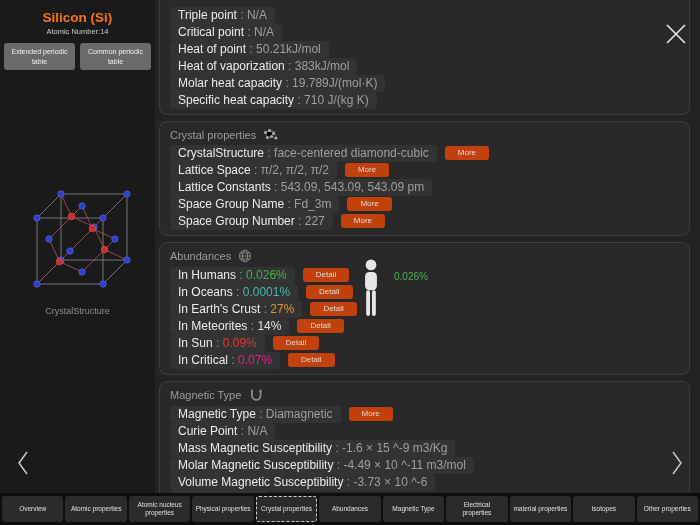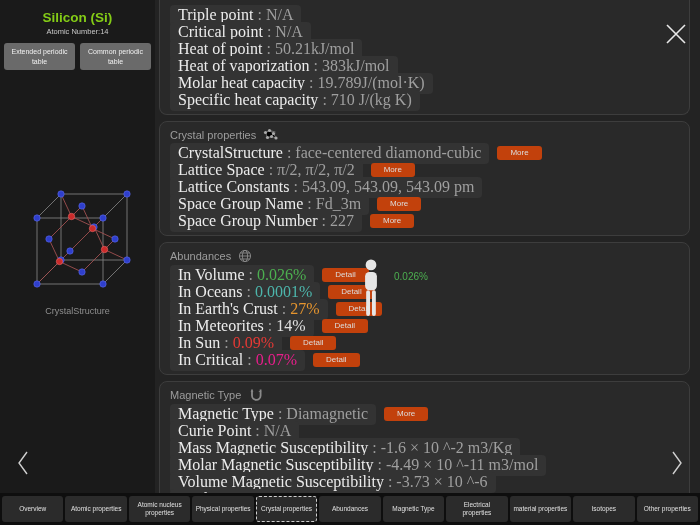--- a/index.html
+++ b/index.html
@@ -9,21 +9,21 @@
     background: #1e1e1e; color: #e6e6e6;
     font-family: "Liberation Sans", sans-serif;
   }
   button { font-family: inherit; cursor: pointer; }
 
   
   .sidebar {
     position: absolute; left: 0; top: 0; width: 155px; bottom: 32px;
     background: #1a1a1a; text-align: center; padding-top: 6px;
   }
-  .el-title { font-size: 13.5px; font-weight: bold; color: #84cc16; margin: 4px 0 2px; }
+  .el-title { font-size: 13.5px; font-weight: bold; color: #f97316; margin: 4px 0 2px; }
   .el-sub { font-size: 7.5px; color: #c9c9c9; }
   .side-buttons { display: flex; gap: 5px; justify-content: center; margin-top: 7px; padding: 0 4px; }
   .side-btn {
     width: 71px; height: 27px; background: #6a6a6a; border: none; border-radius: 3px;
     color: #f2f2f2; font-size: 7px; line-height: 1.3; padding: 2px;
   }
   .crystal-figure { margin-top: 112px; }
   .fig-caption { font-size: 9px; color: #8f8f8f; margin-top: 8px; }
 
   
@@ -33,21 +33,21 @@
   }
   .panel {
     background: #292929; border: 1px solid #3d3d3d; border-radius: 8px;
     padding: 3px 10px 5px; margin-top: 6px; position: relative;
   }
   .panel.cut { border-top: none; border-radius: 0 0 8px 8px; margin-top: 0; padding-top: 6px; }
   .panel-h { display: flex; align-items: center; gap: 7px; color: #9c9c9c; font-size: 11px; padding: 3px 0 3px; }
   .row { display: flex; align-items: center; gap: 8px; margin: 1px 0; height: 16px; }
   .chip {
     display: inline-flex; align-items: baseline; background: #333333;
-    border-radius: 4px; padding: 1px 8px 2px; font-size: 16px; white-space: nowrap; font-family: Liberation Serif, serif;
+    border-radius: 4px; padding: 1px 8px 2px; font-size: 12px; white-space: nowrap;
   }
   .lbl { color: #ececec; }
   .lbl::after { content: " : "; color: #9a9a9a; white-space: pre; }
   .val { color: #9f9f9f; }
   .mini {
     background: #c2410c; border: none; border-radius: 3px; color: #dddddd;
     font-size: 8px; padding: 3px 13px; line-height: 1;
   }
   .abun-figure { position: absolute; left: 198px; top: 16px; display: flex; align-items: flex-start; gap: 10px; }
   .abun-figure .fig-val { font-size: 10px; margin-top: 12px; }
@@ -221,21 +221,21 @@
       <div class="panel-h">
         <span>Abundances</span>
         <svg width="14" height="14" viewBox="0 0 14 14" fill="none" stroke="#8a8a8a" stroke-width="0.9">
           <circle cx="7" cy="7" r="5.6"></circle>
           <ellipse cx="7" cy="7" rx="2.6" ry="5.6"></ellipse>
           <path d="M1.4 7 H12.6 M2.2 4 H11.8 M2.2 10 H11.8"></path>
         </svg>
       </div>
       <div class="row">
         <span class="chip">
-            <span class="lbl">In Volume</span>
+            <span class="lbl">In Humans</span>
             <span class="val" style="color: rgb(76, 175, 80);">0.026%</span>
           </span>
         <button class="mini">Detail</button>
       </div>
       <div class="row">
         <span class="chip">
             <span class="lbl">In Oceans</span>
             <span class="val" style="color: rgb(77, 182, 172);">0.0001%</span>
           </span>
         <button class="mini">Detail</button>
@@ -296,21 +296,21 @@
       </div>
       <div class="row">
         <span class="chip">
             <span class="lbl">Curie Point</span>
             <span class="val">N/A</span>
           </span>
       </div>
       <div class="row">
         <span class="chip">
             <span class="lbl">Mass Magnetic Susceptibility</span>
-            <span class="val">-1.6 × 10 ^-2 m3/Kg</span>
+            <span class="val">-1.6 × 15 ^-9 m3/Kg</span>
           </span>
       </div>
       <div class="row">
         <span class="chip">
             <span class="lbl">Molar Magnetic Susceptibility</span>
             <span class="val">-4.49 × 10 ^-11 m3/mol</span>
           </span>
       </div>
       <div class="row">
         <span class="chip">

